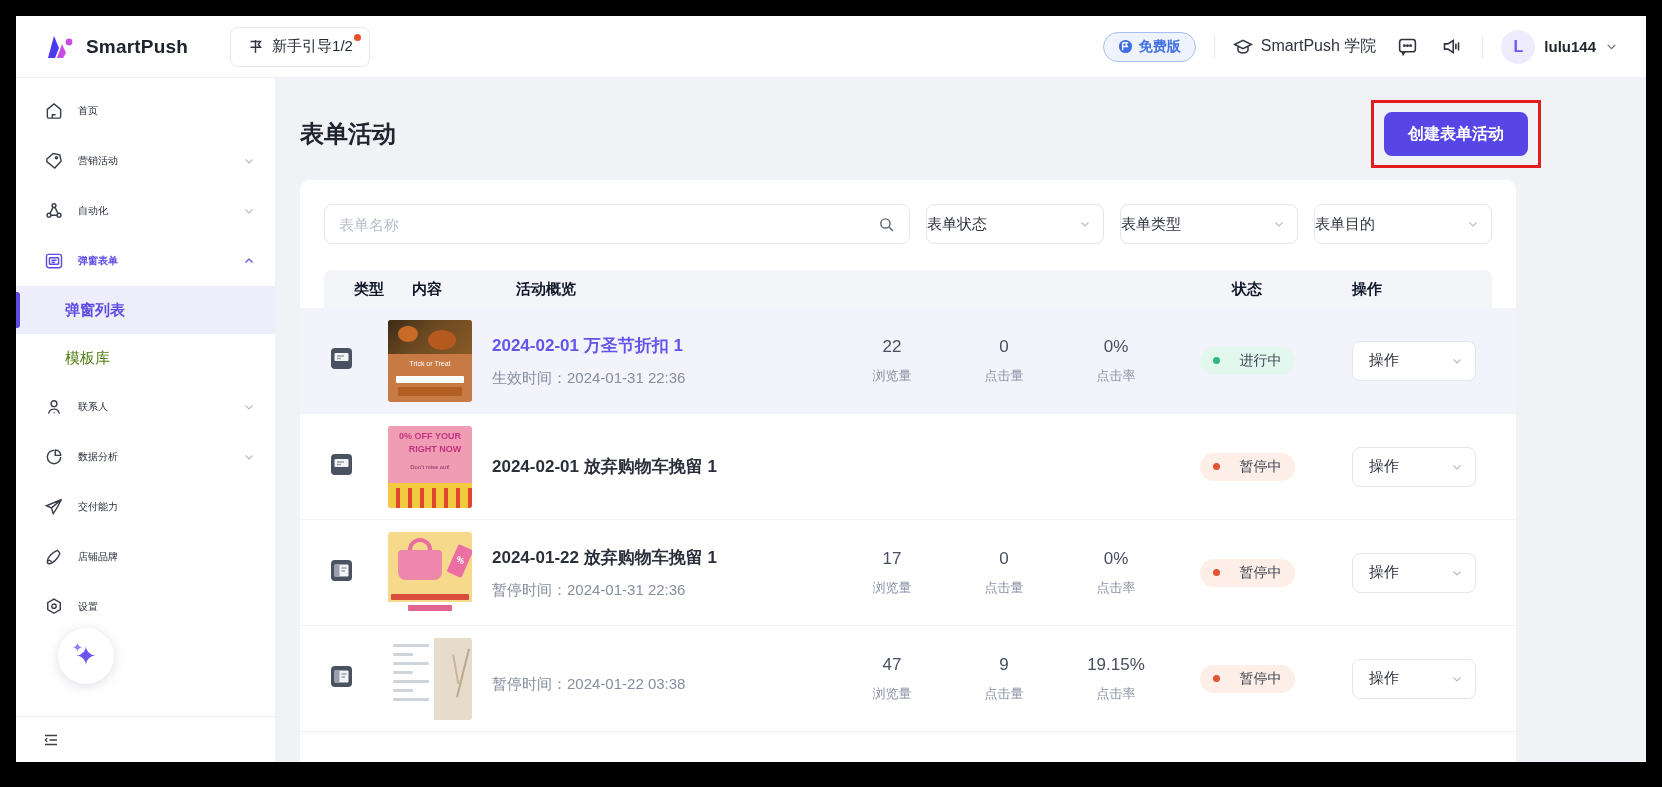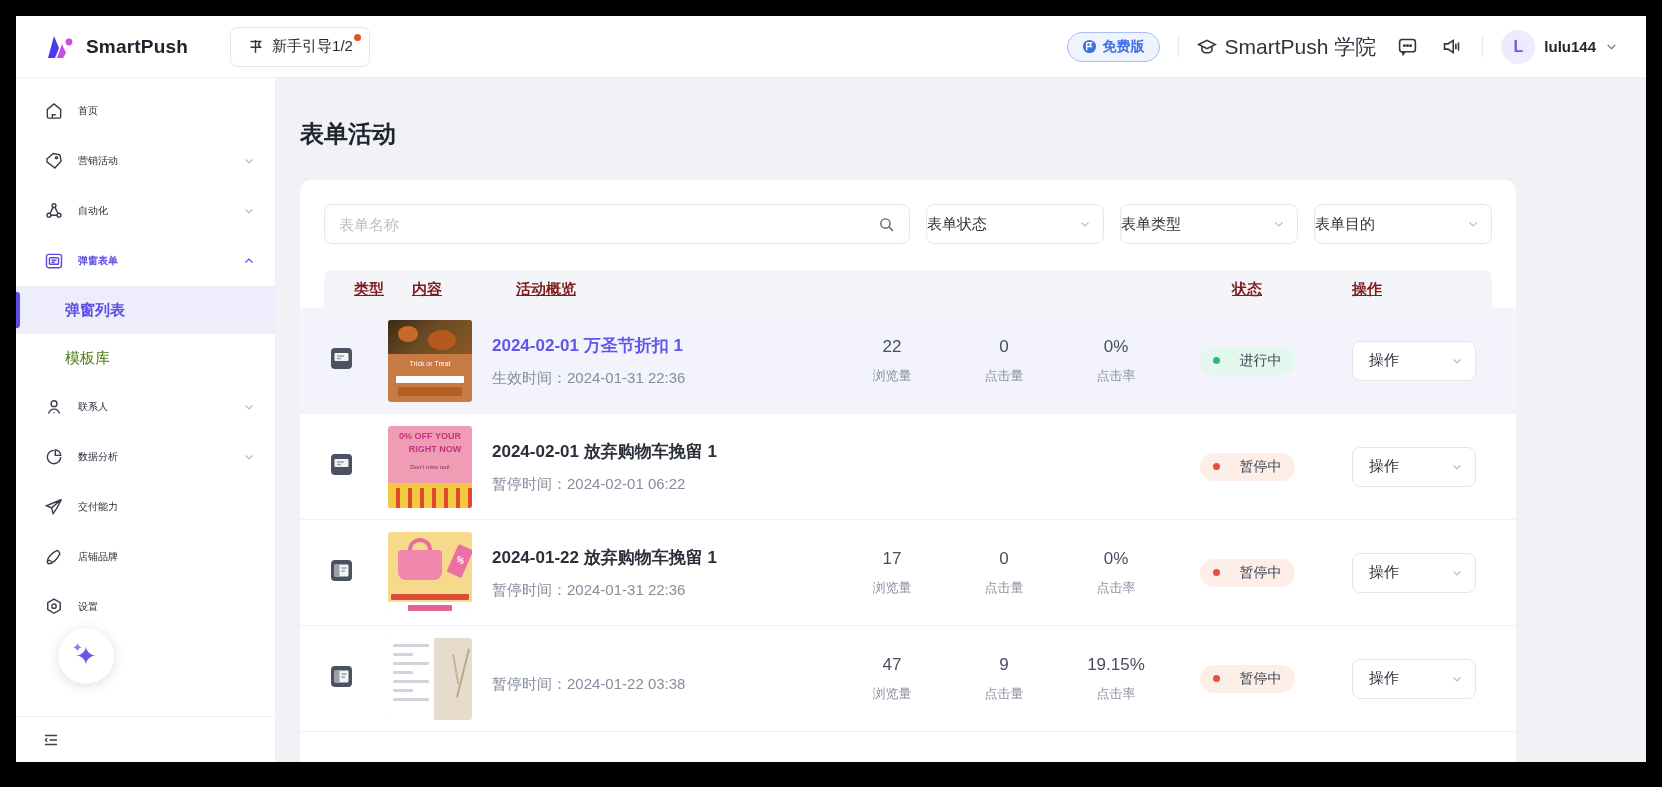--- a/index.html
+++ b/index.html
@@ -19,21 +19,21 @@
     position:relative; }
   .guide-btn .g-label { font-size:15px; color:#262b36; }
   .guide-dot { position:absolute; top:6px; right:8px; width:7px; height:7px; border-radius:50%;
     background:#e8502c; }
   .top-right { margin-left:auto; display:flex; align-items:center; gap:18px; }
   .plan-pill { display:flex; align-items:center; gap:6px; height:30px; padding:0 14px;
     border:1px solid #a8bef2; border-radius:16px; background:#eef3fd; cursor:pointer; }
   .plan-pill span { font-size:14px; color:#3f6fe0; font-weight:600; }
   .v-div { width:1px; height:22px; background:#e7e9ee; }
   .academy { display:flex; align-items:center; gap:8px; cursor:pointer; }
-  .academy span { font-size:21px; color:#30343f; }
+  .academy span { font-size:16px; color:#30343f; }
   .icon-btn { width:26px; height:26px; display:flex; align-items:center; justify-content:center;
     cursor:pointer; }
   .user { display:flex; align-items:center; gap:9px; cursor:pointer; }
   .avatar { width:34px; height:34px; border-radius:50%; background:#edebfd; color:#6a57ee;
     font-weight:700; font-size:16px; display:flex; align-items:center; justify-content:center; }
   .user-name { font-size:15px; font-weight:600; color:#23272f; }
 
   
   .body-row { flex:1; display:flex; min-height:0; }
   .sidebar { width:260px; flex:0 0 260px; background:#fff; border-right:1px solid #eef0f3;
@@ -76,21 +76,21 @@
   .search-box input { flex:1; border:none; outline:none; font-size:15px; color:#30343f;
     font-family:inherit; }
   .search-box input::placeholder { color:#b9bec9; }
   .select { width:178px; height:40px; border:1px solid #e4e6eb; border-radius:8px; background:#fff;
     display:flex; align-items:center; justify-content:space-between; padding:0 12px 0 0;
     cursor:pointer; }
   .select .sel-lbl { font-size:15px; color:#30343f; }
 
   .thead { margin:26px 24px 0 24px; height:38px; background:#f4f5f9; border-radius:8px 8px 0 0;
     display:flex; align-items:center; }
-  .thead .th { font-size:15px; font-weight:700; color:#7f1d1d;text-decoration:underline; }
+  .thead .th { font-size:15px; font-weight:700; color:#0f172a; }
   .col-type { width:64px; flex:0 0 64px; padding-left:6px; }
   .col-content { width:104px; flex:0 0 104px; }
   .col-overview { flex:1; display:flex; align-items:center; min-width:0; }
   .col-status { width:150px; flex:0 0 150px; text-align:center; }
   .col-action { width:170px; flex:0 0 170px; padding-left:30px; }
   .thead .col-type { padding-left:30px; width:88px; flex-basis:88px; }
 
   .trow { height:106px; display:flex; align-items:center; padding:0 24px;
     border-bottom:1px solid #f1f2f5; }
   .trow.hovered { background:#f3f3fb; }
@@ -347,20 +347,23 @@
           <svg width="18" height="18" viewBox="0 0 24 24" fill="none" stroke="#3a3f4a" stroke-width="1.8">
             <path d="M4 6h16M10 12h10M4 18h16M7 9.5L4.5 12 7 14.5"></path>
           </svg>
         </span>
       </div>
     </div>
 
     <div class="main">
       <div class="title-row">
         <div class="page-title">表单活动</div>
+        <div class="red-box">
+          <button class="create-btn">创建表单活动</button>
+        </div>
       </div>
 
       <div class="card">
         <div class="filters">
           <div class="search-box">
             <input type="text" placeholder="表单名称" style="">
             <svg width="17" height="17" viewBox="0 0 24 24" fill="none" stroke="#5d6370" stroke-width="2">
               <circle cx="10.5" cy="10.5" r="6.5"></circle>
                 <line x1="15.5" y1="15.5" x2="21" y2="21"></line>
             </svg>
@@ -460,21 +463,20 @@
               <div class="t1">0% OFF YOUR</div>
               <div class="t2">RIGHT NOW</div>
               <div class="t3">Don't miss out!</div>
               <div class="rim"></div>
                 <div class="basket"></div>
             </div>
           </div>
           <div class="col-overview">
             <div class="ov-info">
               <div class="row-title">2024-02-01 放弃购物车挽留 1</div>
-              <div class="row-time">暂停时间：2024-02-01 06:22</div>
             </div>
             <div class="stats">
               <div class="stat">
                   <div class="stat-v"></div>
                   <div class="stat-l"></div>
                 </div>
               <div class="stat">
                   <div class="stat-v"></div>
                   <div class="stat-l"></div>
                 </div>

